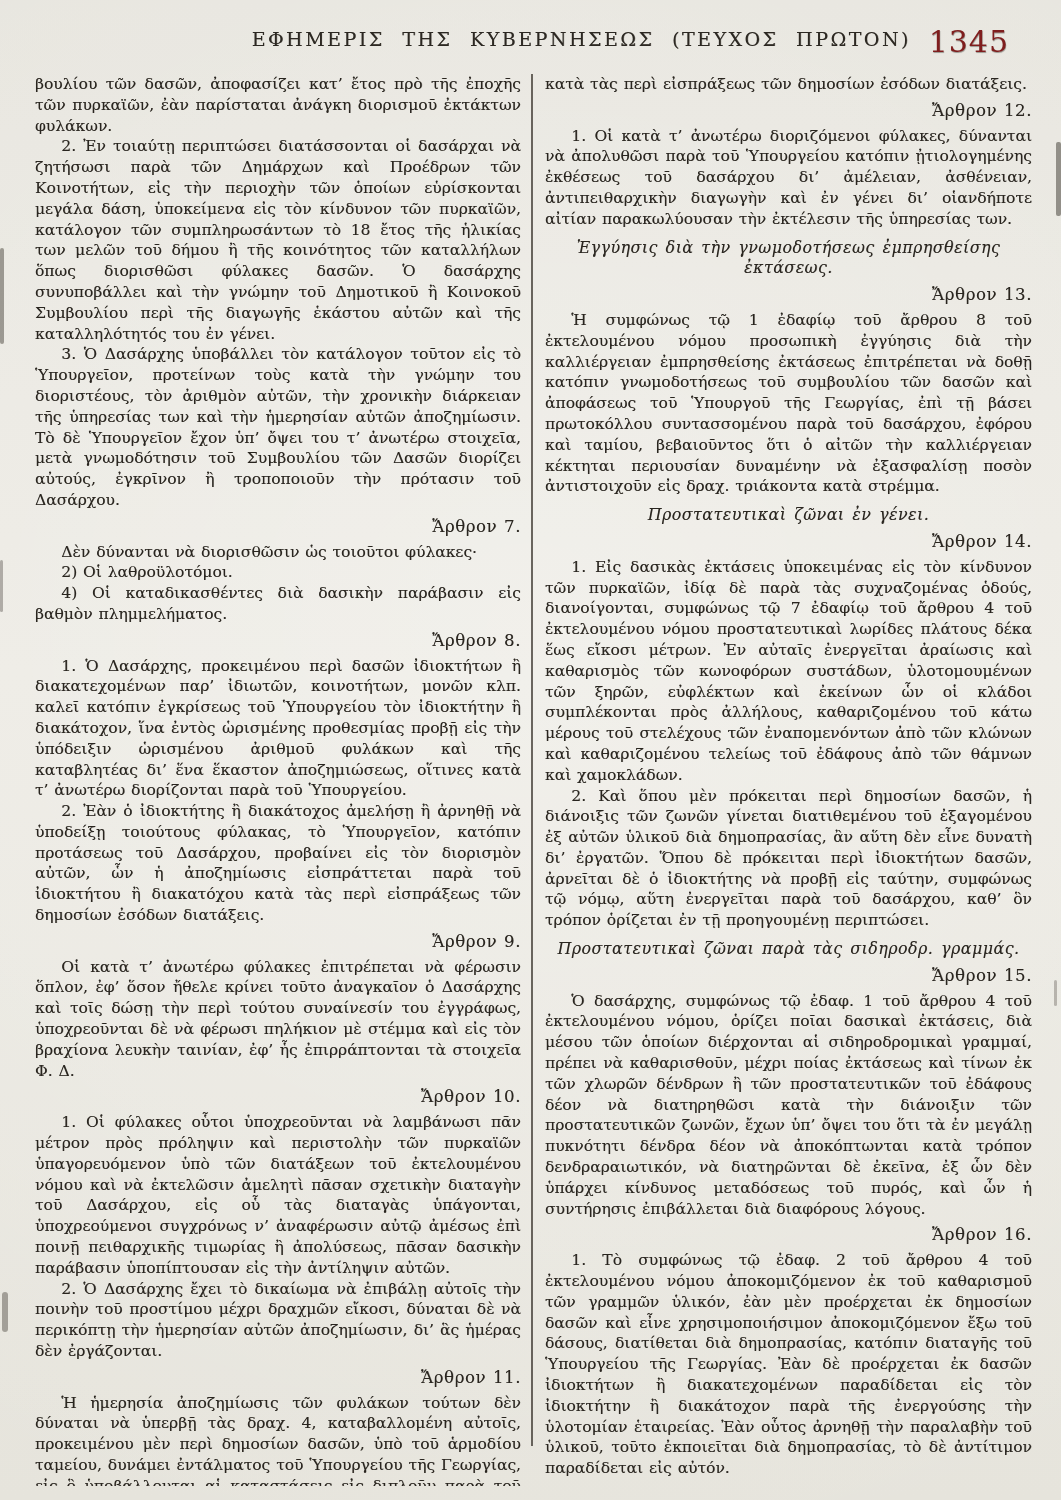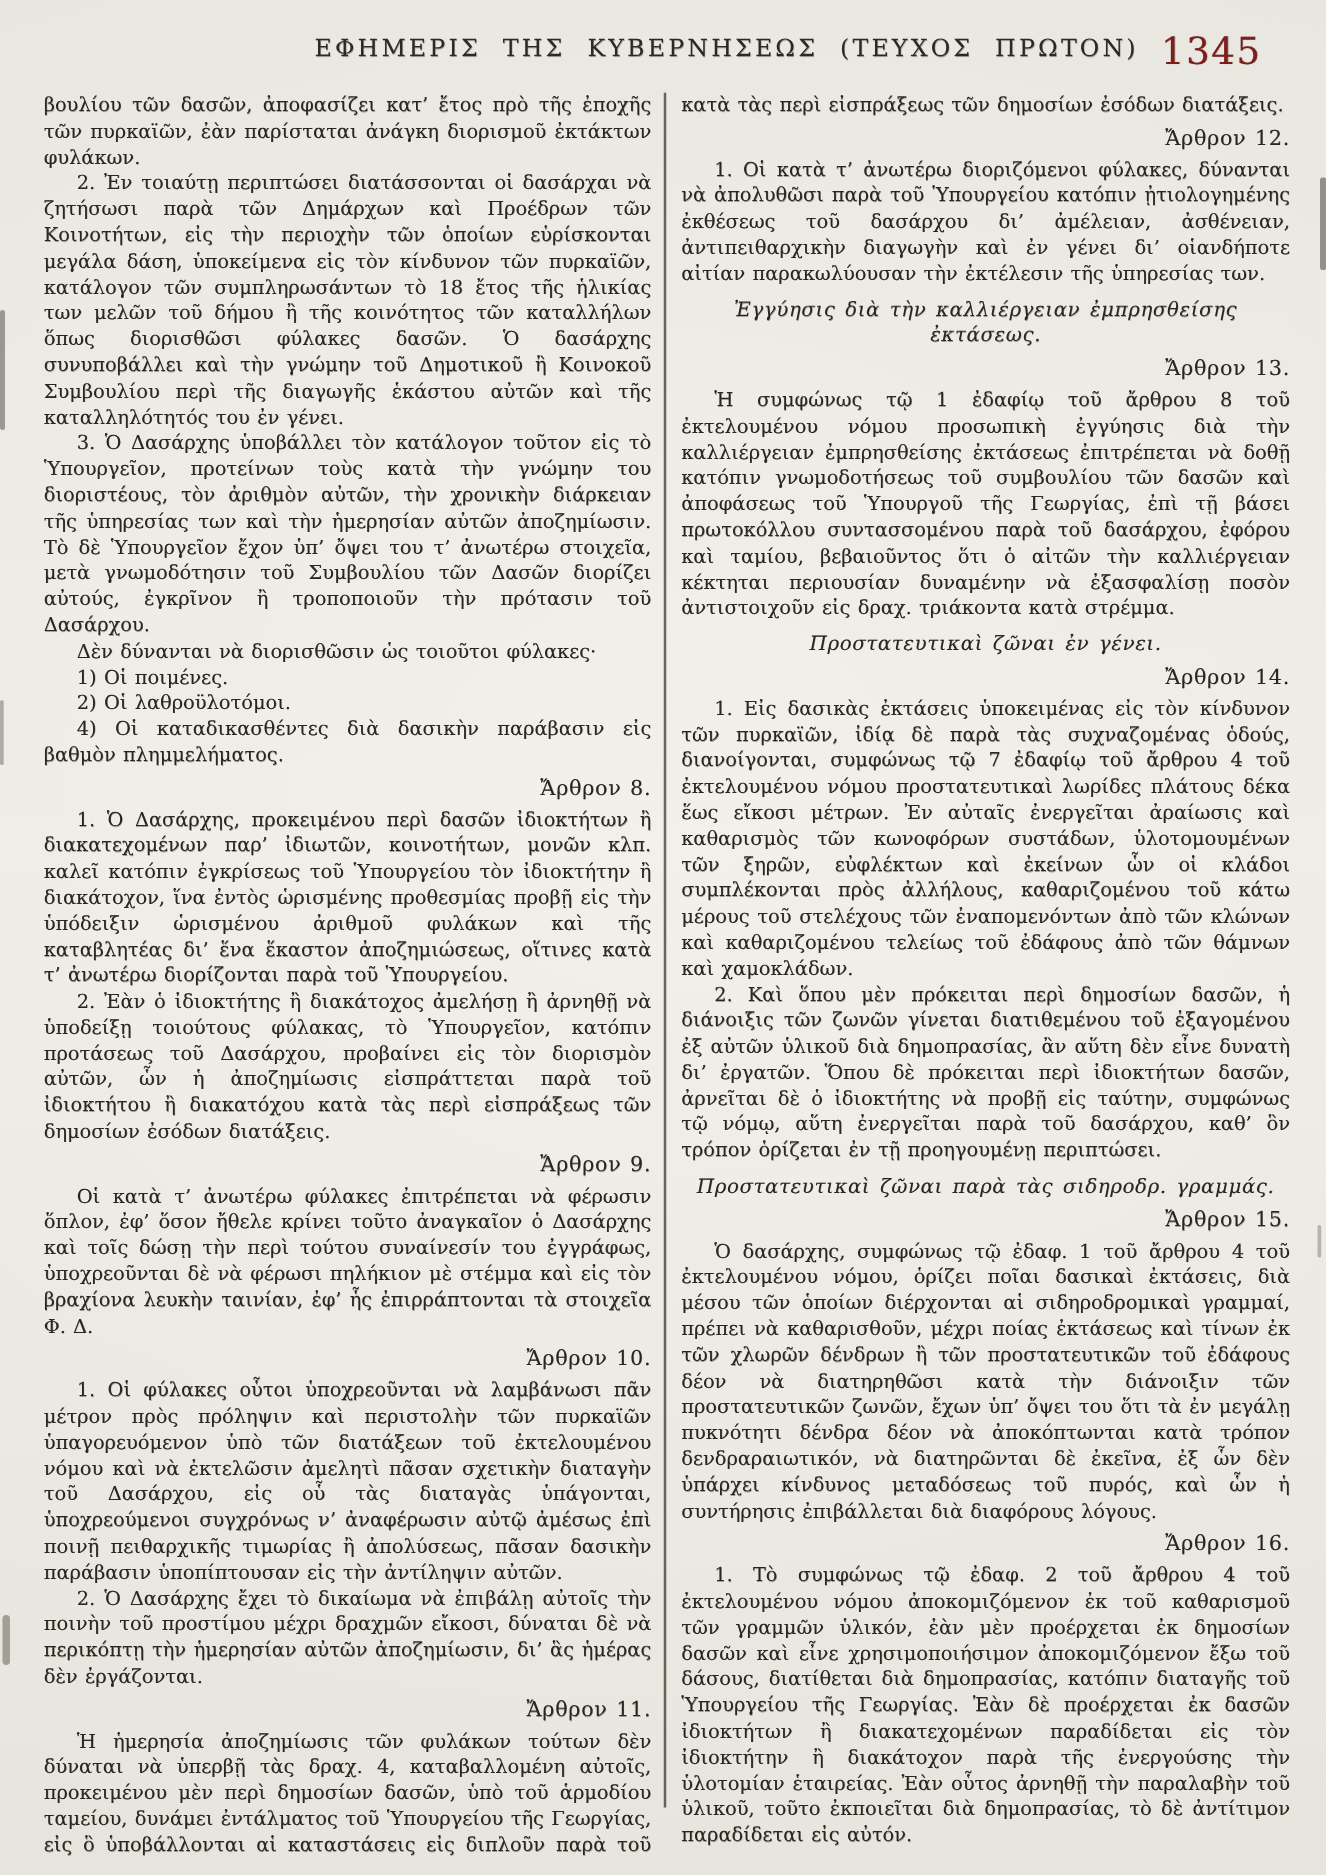--- a/index.html
+++ b/index.html
@@ -70,43 +70,43 @@
   <div class="masthead">
     <div class="header-title">ΕΦΗΜΕΡΙΣ ΤΗΣ ΚΥΒΕΡΝΗΣΕΩΣ (ΤΕΥΧΟΣ ΠΡΩΤΟΝ)</div>
     <div class="page-number">1345</div>
   </div>
 
   <div class="columns">
     <div class="col left">
         <div class="blk pc">βουλίου τῶν δασῶν, ἀποφασίζει κατ’ ἔτος πρὸ τῆς ἐποχῆς τῶν πυρκαϊῶν, ἐὰν παρίσταται ἀνάγκη διορισμοῦ ἐκτάκτων φυλάκων.</div>
         <div class="blk p">2. Ἐν τοιαύτῃ περιπτώσει διατάσσονται οἱ δασάρχαι νὰ ζητήσωσι παρὰ τῶν Δημάρχων καὶ Προέδρων τῶν Κοινοτήτων, εἰς τὴν περιοχὴν τῶν ὁποίων εὑρίσκονται μεγάλα δάση, ὑποκείμενα εἰς τὸν κίνδυνον τῶν πυρκαϊῶν, κατάλογον τῶν συμπληρωσάντων τὸ 18 ἔτος τῆς ἡλικίας των μελῶν τοῦ δήμου ἢ τῆς κοινότητος τῶν καταλλήλων ὅπως διορισθῶσι φύλακες δασῶν. Ὁ δασάρχης συνυποβάλλει καὶ τὴν γνώμην τοῦ Δημοτικοῦ ἢ Κοινοκοῦ Συμβουλίου περὶ τῆς διαγωγῆς ἑκάστου αὐτῶν καὶ τῆς καταλληλότητός του ἐν γένει.</div>
         <div class="blk p">3. Ὁ Δασάρχης ὑποβάλλει τὸν κατάλογον τοῦτον εἰς τὸ Ὑπουργεῖον, προτείνων τοὺς κατὰ τὴν γνώμην του διοριστέους, τὸν ἀριθμὸν αὐτῶν, τὴν χρονικὴν διάρκειαν τῆς ὑπηρεσίας των καὶ τὴν ἡμερησίαν αὐτῶν ἀποζημίωσιν. Τὸ δὲ Ὑπουργεῖον ἔχον ὑπ’ ὄψει του τ’ ἀνωτέρω στοιχεῖα, μετὰ γνωμοδότησιν τοῦ Συμβουλίου τῶν Δασῶν διορίζει αὐτούς, ἐγκρῖνον ἢ τροποποιοῦν τὴν πρότασιν τοῦ Δασάρχου.</div>
+        <div class="blk art">Ἄρθρον 7.</div>
         <div class="blk p">Δὲν δύνανται νὰ διορισθῶσιν ὡς τοιοῦτοι φύλακες·</div>
-        <div class="blk li">1) Οἱ ποιμένες.</div>
         <div class="blk li">2) Οἱ λαθροϋλοτόμοι.</div>
         <div class="blk li">4) Οἱ καταδικασθέντες διὰ δασικὴν παράβασιν εἰς βαθμὸν πλημμελήματος.</div>
         <div class="blk art">Ἄρθρον 8.</div>
         <div class="blk p">1. Ὁ Δασάρχης, προκειμένου περὶ δασῶν ἰδιοκτήτων ἢ διακατεχομένων παρ’ ἰδιωτῶν, κοινοτήτων, μονῶν κλπ. καλεῖ κατόπιν ἐγκρίσεως τοῦ Ὑπουργείου τὸν ἰδιοκτήτην ἢ διακάτοχον, ἵνα ἐντὸς ὡρισμένης προθεσμίας προβῇ εἰς τὴν ὑπόδειξιν ὡρισμένου ἀριθμοῦ φυλάκων καὶ τῆς καταβλητέας δι’ ἕνα ἕκαστον ἀποζημιώσεως, οἵτινες κατὰ τ’ ἀνωτέρω διορίζονται παρὰ τοῦ Ὑπουργείου.</div>
         <div class="blk p">2. Ἐὰν ὁ ἰδιοκτήτης ἢ διακάτοχος ἀμελήσῃ ἢ ἀρνηθῇ νὰ ὑποδείξῃ τοιούτους φύλακας, τὸ Ὑπουργεῖον, κατόπιν προτάσεως τοῦ Δασάρχου, προβαίνει εἰς τὸν διορισμὸν αὐτῶν, ὧν ἡ ἀποζημίωσις εἰσπράττεται παρὰ τοῦ ἰδιοκτήτου ἢ διακατόχου κατὰ τὰς περὶ εἰσπράξεως τῶν δημοσίων ἐσόδων διατάξεις.</div>
         <div class="blk art">Ἄρθρον 9.</div>
         <div class="blk p">Οἱ κατὰ τ’ ἀνωτέρω φύλακες ἐπιτρέπεται νὰ φέρωσιν ὅπλον, ἐφ’ ὅσον ἤθελε κρίνει τοῦτο ἀναγκαῖον ὁ Δασάρχης καὶ τοῖς δώσῃ τὴν περὶ τούτου συναίνεσίν του ἐγγράφως, ὑποχρεοῦνται δὲ νὰ φέρωσι πηλήκιον μὲ στέμμα καὶ εἰς τὸν βραχίονα λευκὴν ταινίαν, ἐφ’ ἧς ἐπιρράπτονται τὰ στοιχεῖα Φ. Δ.</div>
         <div class="blk art">Ἄρθρον 10.</div>
         <div class="blk p">1. Οἱ φύλακες οὗτοι ὑποχρεοῦνται νὰ λαμβάνωσι πᾶν μέτρον πρὸς πρόληψιν καὶ περιστολὴν τῶν πυρκαϊῶν ὑπαγορευόμενον ὑπὸ τῶν διατάξεων τοῦ ἐκτελουμένου νόμου καὶ νὰ ἐκτελῶσιν ἀμελητὶ πᾶσαν σχετικὴν διαταγὴν τοῦ Δασάρχου, εἰς οὗ τὰς διαταγὰς ὑπάγονται, ὑποχρεούμενοι συγχρόνως ν’ ἀναφέρωσιν αὐτῷ ἀμέσως ἐπὶ ποινῇ πειθαρχικῆς τιμωρίας ἢ ἀπολύσεως, πᾶσαν δασικὴν παράβασιν ὑποπίπτουσαν εἰς τὴν ἀντίληψιν αὐτῶν.</div>
         <div class="blk p">2. Ὁ Δασάρχης ἔχει τὸ δικαίωμα νὰ ἐπιβάλῃ αὐτοῖς τὴν ποινὴν τοῦ προστίμου μέχρι δραχμῶν εἴκοσι, δύναται δὲ νὰ περικόπτῃ τὴν ἡμερησίαν αὐτῶν ἀποζημίωσιν, δι’ ἃς ἡμέρας δὲν ἐργάζονται.</div>
         <div class="blk art">Ἄρθρον 11.</div>
         <div class="blk p">Ἡ ἡμερησία ἀποζημίωσις τῶν φυλάκων τούτων δὲν δύναται νὰ ὑπερβῇ τὰς δραχ. 4, καταβαλλομένη αὐτοῖς, προκειμένου μὲν περὶ δημοσίων δασῶν, ὑπὸ τοῦ ἁρμοδίου ταμείου, δυνάμει ἐντάλματος τοῦ Ὑπουργείου τῆς Γεωργίας, εἰς ὃ ὑποβάλλονται αἱ καταστάσεις εἰς διπλοῦν παρὰ τοῦ δασάρχου, θεωρούμεναι παρ’ αὐτοῦ, προκειμένου δὲ περὶ μὴ δημοσίων δασῶν, ὑπὸ τῶν ἰδιοκτητῶν ἢ κατόχων αὐτῶν, ἐν ἀρνήσει δὲ τούτων, ὑπὸ τοῦ ἁρμοδίου ταμίου, ὅστις προβαίνει εἰς τὴν εἴσπραξιν εἰς βάρος τῶν ὑποχρέων ἰδιοκτητῶν ἢ διακατόχων,</div>
       </div>
     <div class="gap-l"></div>
     <div class="divider"></div>
     <div class="gap-r"></div>
     <div class="col right">
         <div class="blk pc">κατὰ τὰς περὶ εἰσπράξεως τῶν δημοσίων ἐσόδων διατάξεις.</div>
         <div class="blk art">Ἄρθρον 12.</div>
         <div class="blk p">1. Οἱ κατὰ τ’ ἀνωτέρω διοριζόμενοι φύλακες, δύνανται νὰ ἀπολυθῶσι παρὰ τοῦ Ὑπουργείου κατόπιν ᾐτιολογημένης ἐκθέσεως τοῦ δασάρχου δι’ ἀμέλειαν, ἀσθένειαν, ἀντιπειθαρχικὴν διαγωγὴν καὶ ἐν γένει δι’ οἱανδήποτε αἰτίαν παρακωλύουσαν τὴν ἐκτέλεσιν τῆς ὑπηρεσίας των.</div>
-        <div class="blk sec">Ἐγγύησις διὰ τὴν καλλιέργειαν ἐμπρησθείσης ἐκτάσεως.</div>
+        <div class="blk sec">Ἐγγύησις διὰ τὴν γνωμοδοτήσεως ἐμπρησθείσης ἐκτάσεως.</div>
         <div class="blk art">Ἄρθρον 13.</div>
         <div class="blk p">Ἡ συμφώνως τῷ 1 ἐδαφίῳ τοῦ ἄρθρου 8 τοῦ ἐκτελουμένου νόμου προσωπικὴ ἐγγύησις διὰ τὴν καλλιέργειαν ἐμπρησθείσης ἐκτάσεως ἐπιτρέπεται νὰ δοθῇ κατόπιν γνωμοδοτήσεως τοῦ συμβουλίου τῶν δασῶν καὶ ἀποφάσεως τοῦ Ὑπουργοῦ τῆς Γεωργίας, ἐπὶ τῇ βάσει πρωτοκόλλου συντασσομένου παρὰ τοῦ δασάρχου, ἐφόρου καὶ ταμίου, βεβαιοῦντος ὅτι ὁ αἰτῶν τὴν καλλιέργειαν κέκτηται περιουσίαν δυναμένην νὰ ἐξασφαλίσῃ ποσὸν ἀντιστοιχοῦν εἰς δραχ. τριάκοντα κατὰ στρέμμα.</div>
         <div class="blk sec">Προστατευτικαὶ ζῶναι ἐν γένει.</div>
         <div class="blk art">Ἄρθρον 14.</div>
         <div class="blk p">1. Εἰς δασικὰς ἐκτάσεις ὑποκειμένας εἰς τὸν κίνδυνον τῶν πυρκαϊῶν, ἰδίᾳ δὲ παρὰ τὰς συχναζομένας ὁδούς, διανοίγονται, συμφώνως τῷ 7 ἐδαφίῳ τοῦ ἄρθρου 4 τοῦ ἐκτελουμένου νόμου προστατευτικαὶ λωρίδες πλάτους δέκα ἕως εἴκοσι μέτρων. Ἐν αὐταῖς ἐνεργεῖται ἀραίωσις καὶ καθαρισμὸς τῶν κωνοφόρων συστάδων, ὑλοτομουμένων τῶν ξηρῶν, εὐφλέκτων καὶ ἐκείνων ὧν οἱ κλάδοι συμπλέκονται πρὸς ἀλλήλους, καθαριζομένου τοῦ κάτω μέρους τοῦ στελέχους τῶν ἐναπομενόντων ἀπὸ τῶν κλώνων καὶ καθαριζομένου τελείως τοῦ ἐδάφους ἀπὸ τῶν θάμνων καὶ χαμοκλάδων.</div>
         <div class="blk p">2. Καὶ ὅπου μὲν πρόκειται περὶ δημοσίων δασῶν, ἡ διάνοιξις τῶν ζωνῶν γίνεται διατιθεμένου τοῦ ἐξαγομένου ἐξ αὐτῶν ὑλικοῦ διὰ δημοπρασίας, ἂν αὕτη δὲν εἶνε δυνατὴ δι’ ἐργατῶν. Ὅπου δὲ πρόκειται περὶ ἰδιοκτήτων δασῶν, ἀρνεῖται δὲ ὁ ἰδιοκτήτης νὰ προβῇ εἰς ταύτην, συμφώνως τῷ νόμῳ, αὕτη ἐνεργεῖται παρὰ τοῦ δασάρχου, καθ’ ὃν τρόπον ὁρίζεται ἐν τῇ προηγουμένῃ περιπτώσει.</div>
         <div class="blk sec">Προστατευτικαὶ ζῶναι παρὰ τὰς σιδηροδρ. γραμμάς.</div>
         <div class="blk art">Ἄρθρον 15.</div>
         <div class="blk p">Ὁ δασάρχης, συμφώνως τῷ ἐδαφ. 1 τοῦ ἄρθρου 4 τοῦ ἐκτελουμένου νόμου, ὁρίζει ποῖαι δασικαὶ ἐκτάσεις, διὰ μέσου τῶν ὁποίων διέρχονται αἱ σιδηροδρομικαὶ γραμμαί, πρέπει νὰ καθαρισθοῦν, μέχρι ποίας ἐκτάσεως καὶ τίνων ἐκ τῶν χλωρῶν δένδρων ἢ τῶν προστατευτικῶν τοῦ ἐδάφους δέον νὰ διατηρηθῶσι κατὰ τὴν διάνοιξιν τῶν προστατευτικῶν ζωνῶν, ἔχων ὑπ’ ὄψει του ὅτι τὰ ἐν μεγάλῃ πυκνότητι δένδρα δέον νὰ ἀποκόπτωνται κατὰ τρόπον δενδραραιωτικόν, νὰ διατηρῶνται δὲ ἐκεῖνα, ἐξ ὧν δὲν ὑπάρχει κίνδυνος μεταδόσεως τοῦ πυρός, καὶ ὧν ἡ συντήρησις ἐπιβάλλεται διὰ διαφόρους λόγους.</div>
         <div class="blk art">Ἄρθρον 16.</div>

